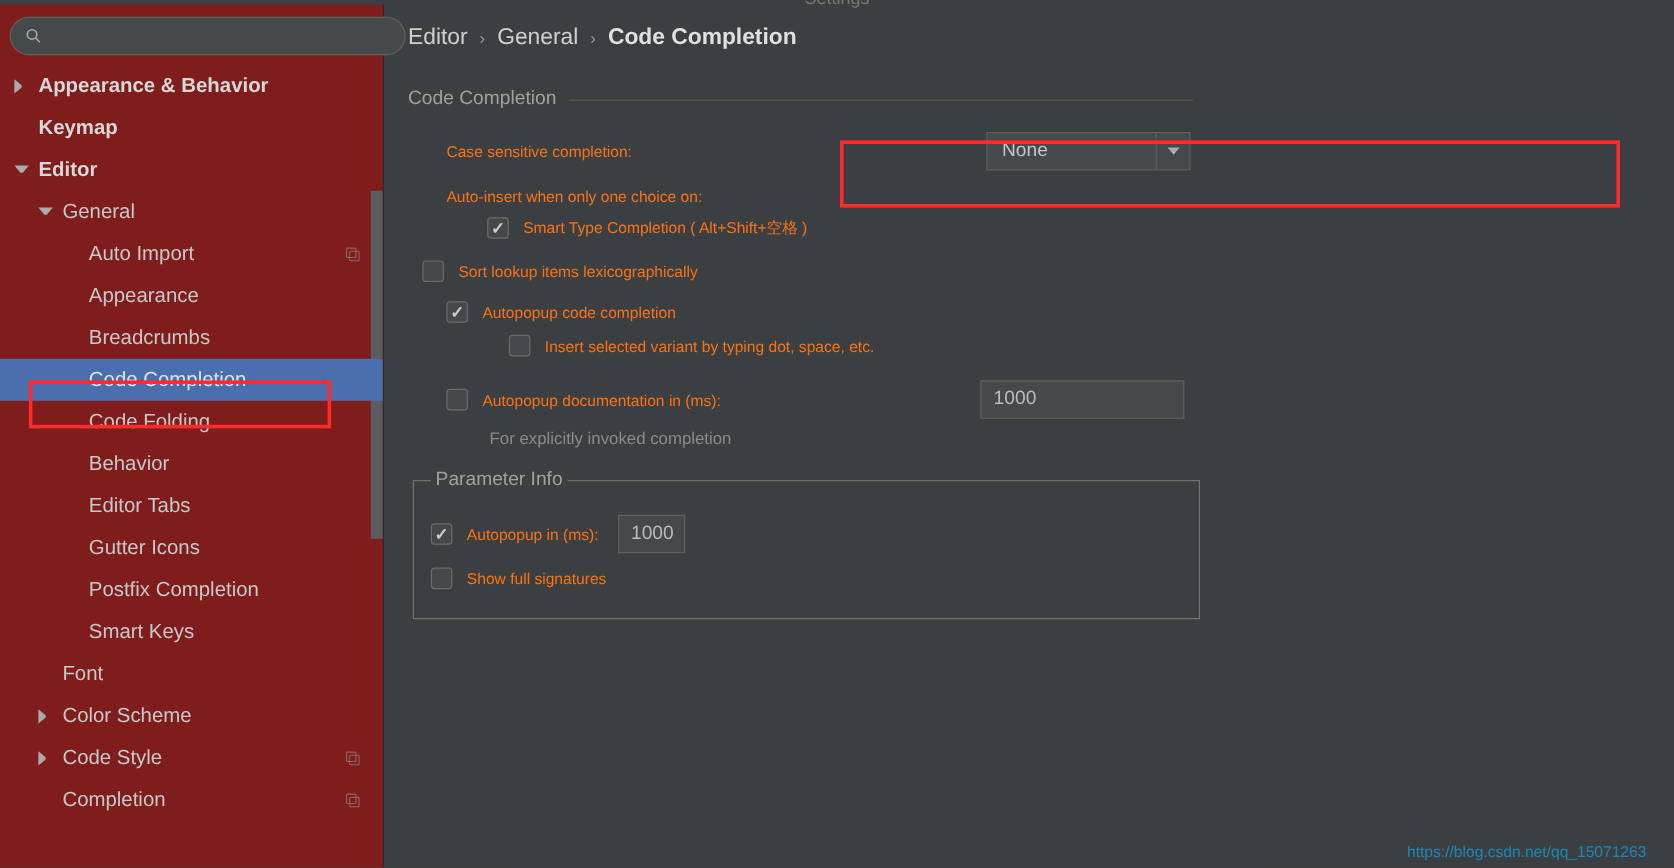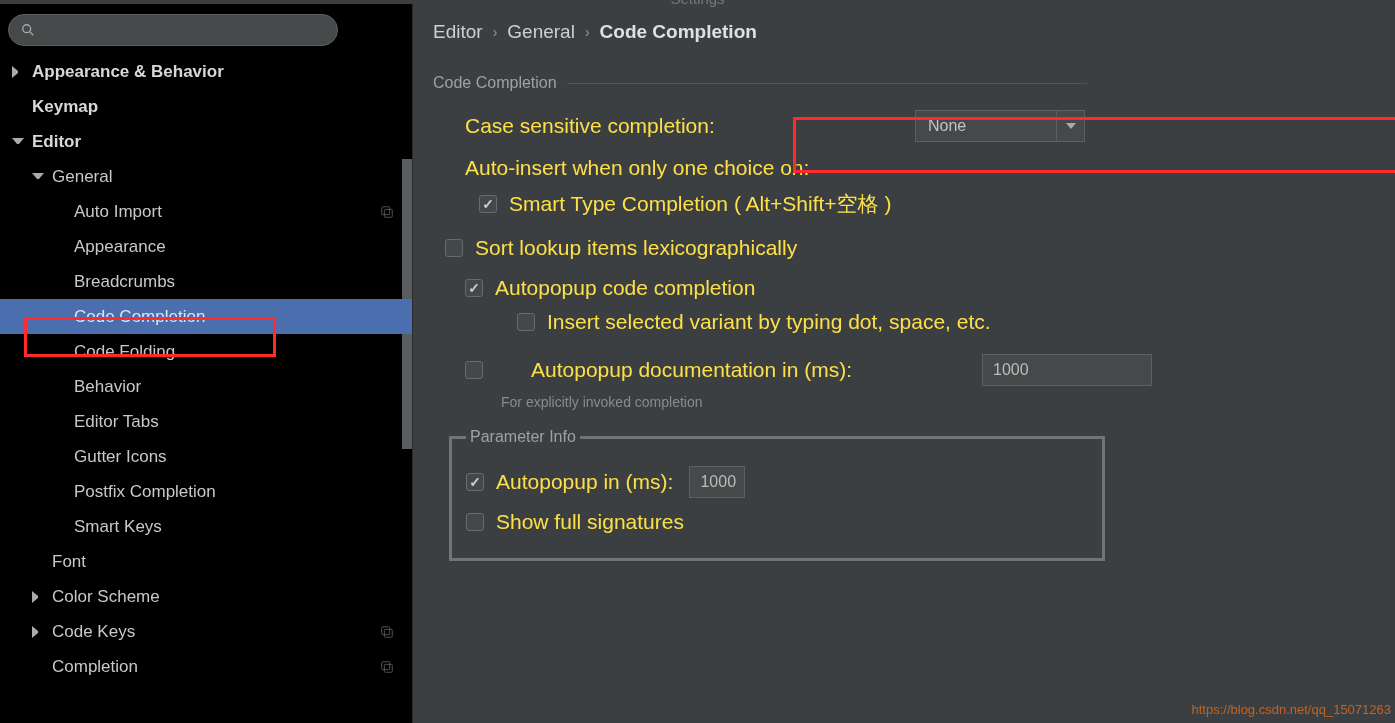--- a/index.html
+++ b/index.html
@@ -15,22 +15,22 @@
 }
 .titlebar {
   height: 4px;
   background: #3c3f41;
 }
 .container {
   display: flex;
   height: calc(100% - 4px);
 }
 .sidebar {
-  width: 413px;
-  background: #000000;
+  width: 320px;
+  background: #7f1d1d;
   border-right: 1px solid #2b2b2b;
   display: flex;
   flex-direction: column;
 }
 .search-wrap {
   padding: 10px 10px 8px 8px;
 }
 .search {
   width: 330px;
   height: 32px;
@@ -133,23 +133,23 @@
   background: #555;
   margin-left: 10px;
   max-width: 520px;
 }
 .row {
   display: flex;
   align-items: center;
   margin: 10px 0;
 }
 .indent1 { margin-left: 32px; }
-.indent2 { margin-left: 46px; }
+.indent2 { margin-left: 66px; }
 .indent3 { margin-left: 68px; padding-left: 16px; }
-.label { color: #fde047; font-size: 21px; }
+.label { color: #f97316; font-size: 13px; }
 .select {
   display: flex;
   align-items: center;
   width: 170px;
   height: 32px;
   background: #45494a;
   border: 1px solid #5e6060;
 }
 .select .val { flex: 1; padding: 0 12px; color: #c4c4c4; font-size: 16px; }
 .select .btn {
@@ -196,31 +196,31 @@
   background: #45494a;
   border: 1px solid #5e6060;
   color: #bbb;
   padding: 0 10px;
   font-size: 16px;
   display: flex;
   align-items: center;
 }
 .numbox.sm { width: 56px; }
 fieldset.param {
-  border: 3px solid #737373;
-  margin: 18px 0 0 16px;
+  border: 1px solid #737373;
+  margin: 18px 0 0 4px;
   padding: 10px 4px 14px 14px;
   width: 656px;
 }
 fieldset.param legend { color: #a0a0a0; font-size: 16px; padding: 0 4px; }
 .watermark {
   position: absolute;
-  right: 4px;
+  right: 23px;
   bottom: 6px;
-  color: #f97316;
+  color: #0ea5e9;
   font-size: 13px;
   opacity: 0.7;
 }
 .title-crop {
   position: absolute;
   top: -10px;
   left: 50%;
   transform: translateX(-50%);
   color: #777;
   font-size: 15px;
@@ -308,21 +308,21 @@
         <div class="node d1">
           <span style="width: 20px; display: inline-block;"></span>
           <span>Font</span>
         </div>
         <div class="node d1">
           <span class="arrow right"></span>
           <span>Color Scheme</span>
         </div>
         <div class="node d1">
           <span class="arrow right"></span>
-          <span>Code Keys</span>
+          <span>Code Style</span>
           <svg class="pill-icon" viewBox="0 0 16 16">
             <rect x="2" y="2" width="9" height="9" rx="1" fill="none" stroke="#999"></rect>
             <rect x="5" y="5" width="9" height="9" rx="1" fill="none" stroke="#999"></rect>
           </svg>
         </div>
         <div class="node d1">
           <span style="width: 20px; display: inline-block;"></span>
           <span>Completion</span>
           <svg class="pill-icon" viewBox="0 0 16 16">
             <rect x="2" y="2" width="9" height="9" rx="1" fill="none" stroke="#999"></rect>
@@ -372,21 +372,21 @@
 
     <div class="row indent1" style="margin-top:16px;">
       <span class="checkbox checked"></span>
       <span class="label">Autopopup code completion</span>
     </div>
     <div class="row indent3">
       <span class="checkbox"></span>
       <span class="label">Insert selected variant by typing dot, space, etc.</span>
     </div>
 
-    <div class="row indent1" style="margin-top:20px;gap:36px;">
+    <div class="row indent1" style="margin-top:20px;">
       <span class="checkbox"></span>
       <span class="label" style="width:415px;">Autopopup documentation in (ms):</span>
       <div class="numbox">1000</div>
     </div>
     <div class="hint">For explicitly invoked completion</div>
 
     <fieldset class="param">
       <legend>Parameter Info</legend>
       <div class="row">
         <span class="checkbox checked"></span>

